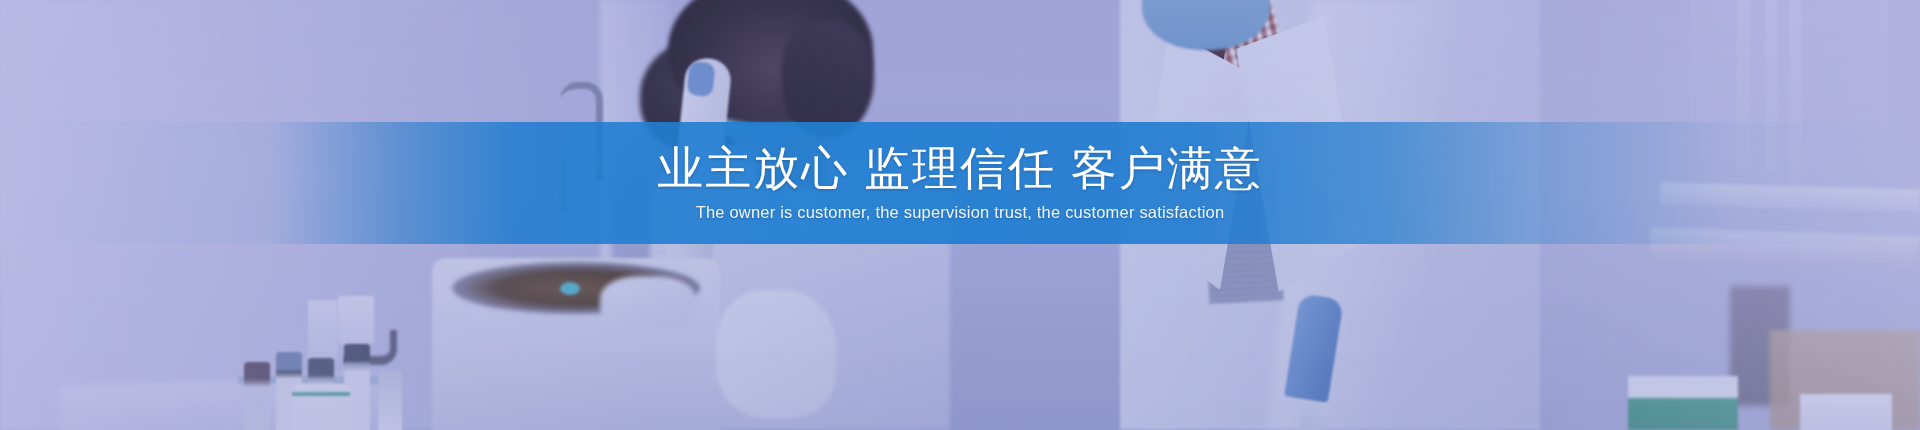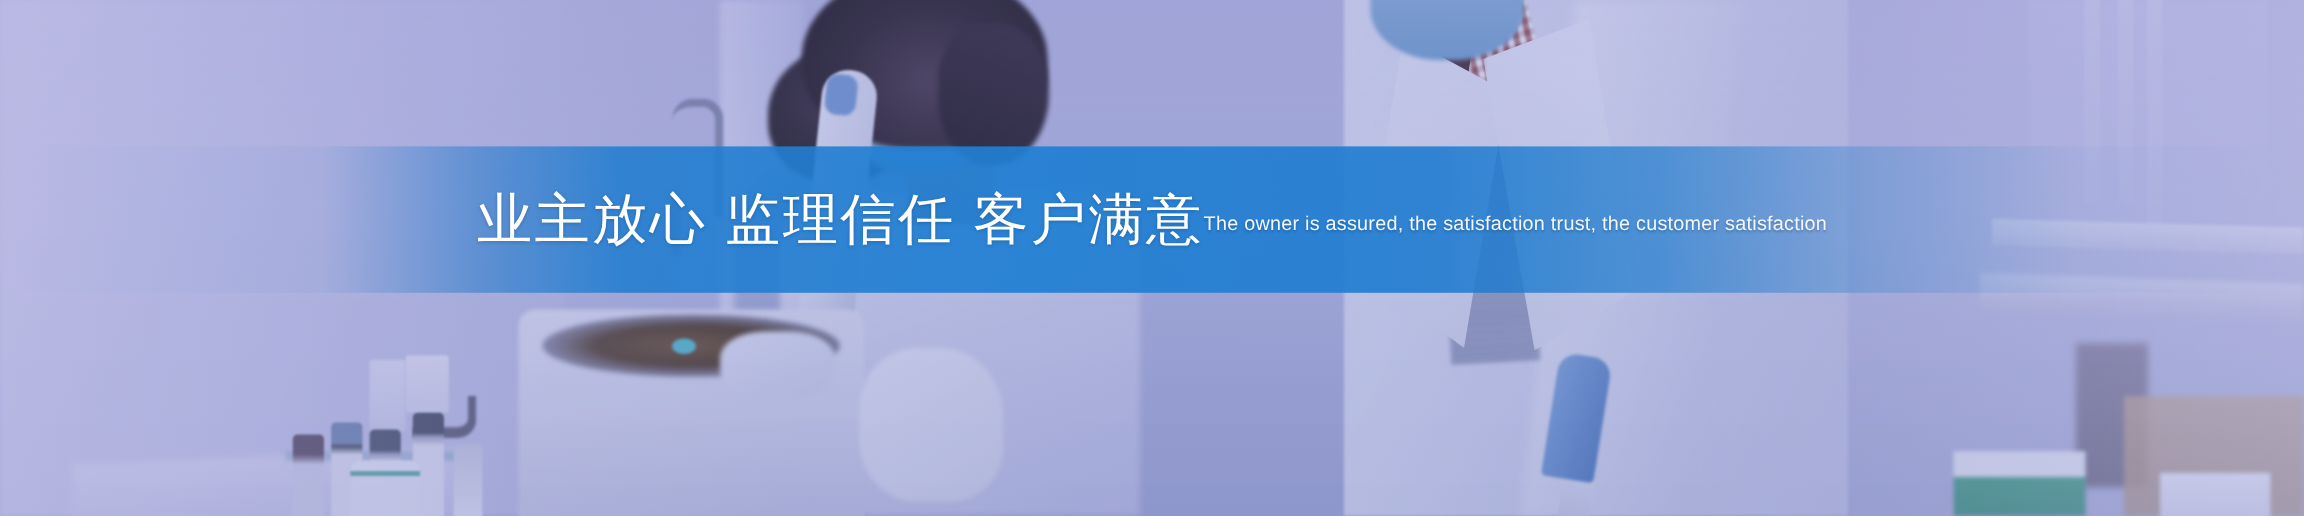--- a/index.html
+++ b/index.html
@@ -407,21 +407,21 @@
         rgba(32,124,208,0.90) 62%,
         rgba(36,126,206,0.72) 72%,
         rgba(48,130,205,0.34) 81%,
         rgba(60,135,205,0.06) 90%,
         rgba(70,140,205,0) 100%);
   }
   .band-inner {
     position: absolute;
     inset: 0;
     display: flex;
-    flex-direction: row;
+    flex-direction: column;
     align-items: center;
     justify-content: center;
   }
   .headline {
     color: #ffffff;
     font-size: 46px;
     line-height: 1.05;
     letter-spacing: 2px;
     font-weight: 400;
     white-space: nowrap;
@@ -507,17 +507,17 @@
     <div class="green-box"></div>
     <div class="white-box"></div>
 
     <div class="grade"></div>
     <div class="grade2"></div>
   </div>
 
   <div class="band">
     <div class="band-inner">
       <div class="headline">业主放心 监理信任  客户满意</div>
-      <div class="subline">The owner is assured, the satisfaction trust, the customer satisfaction</div>
+      <div class="subline">The owner is customer, the supervision trust, the customer satisfaction</div>
     </div>
   </div>
 
 </div>
 
 </body></html>

